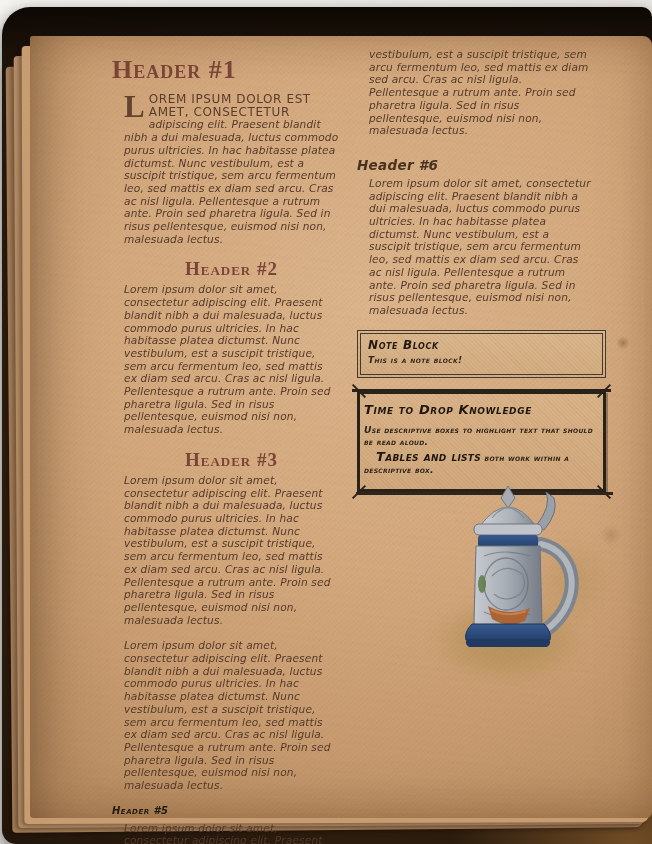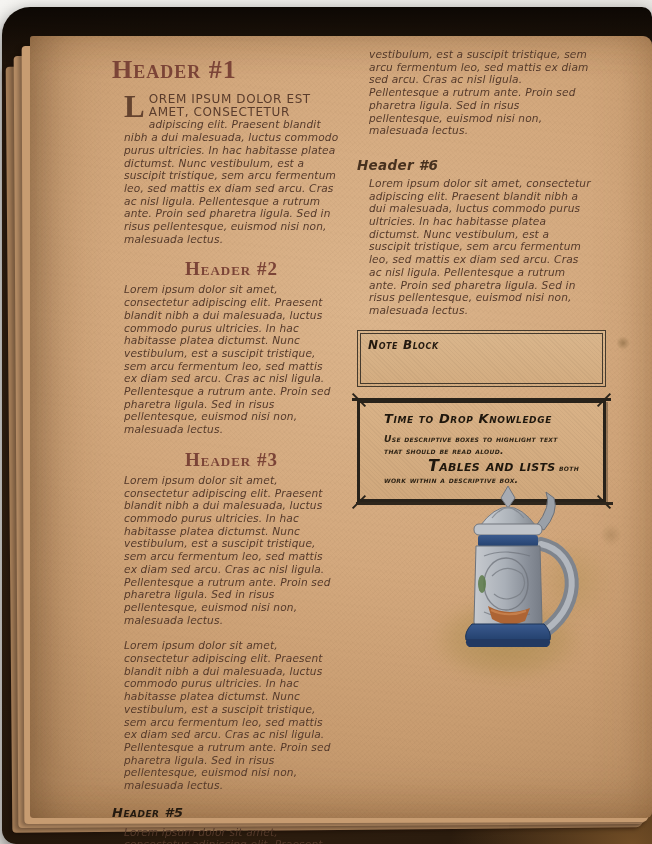--- a/index.html
+++ b/index.html
@@ -55,56 +55,56 @@
   }
   h1.serif{font-size:26px;line-height:28px;margin:4px 0 9px;}
   h2.serif{font-size:19px;line-height:21px;margin:13px 0 4px;text-align:center;}
   .dropcap{
     float:left;font-family:"Liberation Serif",serif;font-style:normal;
     font-size:31px;line-height:25px;padding:1px 4px 0 0;color:#64432f;font-weight:700;
   }
   .leadin{font-size:12px;letter-spacing:.6px;text-transform:uppercase;font-style:normal;font-weight:500;color:#5a3c2c;}
   .h-marker{
     font-weight:700;font-style:italic;font-variant:small-caps;letter-spacing:.5px;
-    color:#241a10;font-size:13px;margin:1px 0 6px;
+    color:#241a10;font-size:10px;margin:1px 0 6px;
   }
   .h-hand{
     font-weight:700;font-style:italic;color:#47311f;font-size:13.5px;margin:20px 0 4px;letter-spacing:.3px;
   }
   
   .noteblock{
-    margin:3px 0 8px;padding:7px 10px 12px;
+    margin:3px 0 8px;padding:7px 10px 3px;
     background:
       repeating-linear-gradient(45deg, rgba(90,70,50,.06) 0 1px, rgba(0,0,0,0) 1px 3px),
       linear-gradient(#dab68c,#d3ac80);
     border:1px solid #453a2d;outline:1px solid #453a2d;outline-offset:-4px;
     min-height:36px;
   }
   .nb-title{font-weight:700;font-style:italic;font-variant:small-caps;font-size:12px;color:#241a10;letter-spacing:.6px;}
   .nb-body{font-weight:600;font-style:italic;font-variant:small-caps;font-size:9px;color:#32271a;margin-top:3px;letter-spacing:.4px;}
   
   .kbox{
-    position:relative;margin:13px 0 0;padding:8px 24px 12px;
+    position:relative;margin:13px 0 0;padding:8px 4px 12px;
     background:
       repeating-linear-gradient(45deg, rgba(90,70,50,.06) 0 1px, rgba(0,0,0,0) 1px 3px),
       linear-gradient(#d9b287,#d0a87c);
     border:3px solid #28221a;
     box-shadow:2px 2px 0 rgba(40,30,18,.35);
   }
   .kbox::before{content:"";position:absolute;left:-8px;right:-8px;top:-5px;height:3px;background:#28221a;}
   .kbox::after{content:"";position:absolute;left:-4px;right:-10px;bottom:-6px;height:3px;background:#2e261c;}
   .tick{position:absolute;width:18px;height:2px;background:#28221a;}
   .t-tl{left:-10px;top:-4px;transform:rotate(45deg);}
   .t-tr{right:-10px;top:-4px;transform:rotate(-45deg);}
   .t-bl{left:-10px;bottom:-4px;transform:rotate(-45deg);}
   .t-br{right:-10px;bottom:-4px;transform:rotate(45deg);}
   .kb-title{font-weight:700;font-style:italic;font-variant:small-caps;font-size:13px;color:#1f170d;letter-spacing:.6px;}
   .kb-line{font-weight:600;font-style:italic;font-variant:small-caps;font-size:9.2px;line-height:12.5px;color:#2e2315;margin-top:7px;letter-spacing:.3px;}
   .kb-line.indent{text-indent:12px;margin-top:2px;}
-  .kb-line b{font-size:16px;color:#1f170d;margin-left:32px;}
+  .kb-line b{font-size:13px;color:#1f170d;}
   
   .stein-wrap{position:absolute;left:368px;top:440px;width:250px;height:260px;}
   .blob{position:absolute;filter:blur(6px);}
   .blob1{left:12px;top:110px;width:215px;height:120px;opacity:.5;
     background:radial-gradient(50% 50% at 45% 45%, #9c823c 0%, rgba(156,130,60,.55) 45%, rgba(156,130,60,0) 72%);
     border-radius:46% 60% 52% 55%;}
   .blob2{left:120px;top:40px;width:110px;height:130px;opacity:.28;
     background:radial-gradient(50% 50%, #9c823c 0%, rgba(156,130,60,0) 70%);
     border-radius:55% 45% 60% 50%;}
   .stein-svg{position:absolute;left:38px;top:8px;}
@@ -138,20 +138,21 @@
   </div>
 
   <div class="col col-right">
     <p class="body">vestibulum, est a suscipit tristique, sem arcu fermentum leo, sed mattis ex diam sed arcu. Cras ac nisl ligula. Pellentesque a rutrum ante. Proin sed pharetra ligula. Sed in risus pellentesque, euismod nisi non, malesuada lectus.</p>
 
     <div class="h-hand">Header #6</div>
     <p class="body">Lorem ipsum dolor sit amet, consectetur adipiscing elit. Praesent blandit nibh a dui malesuada, luctus commodo purus ultricies. In hac habitasse platea dictumst. Nunc vestibulum, est a suscipit tristique, sem arcu fermentum leo, sed mattis ex diam sed arcu. Cras ac nisl ligula. Pellentesque a rutrum ante. Proin sed pharetra ligula. Sed in risus pellentesque, euismod nisi non, malesuada lectus.</p>
 
     <div class="noteblock">
       <div class="nb-title">Note Block</div>
+      <div class="nb-body">This is a note block!</div>
     </div>
 
     <div class="kbox">
       <span class="tick t-tl"></span>
       <span class="tick t-tr"></span>
       <span class="tick t-bl"></span>
       <span class="tick t-br"></span>
       <div class="kb-title">Time to Drop Knowledge</div>
       <div class="kb-line">Use descriptive boxes to highlight text that should be read aloud.</div>
       <div class="kb-line indent"><b>Tables and lists</b><span> both work within a descriptive box.</span></div>

